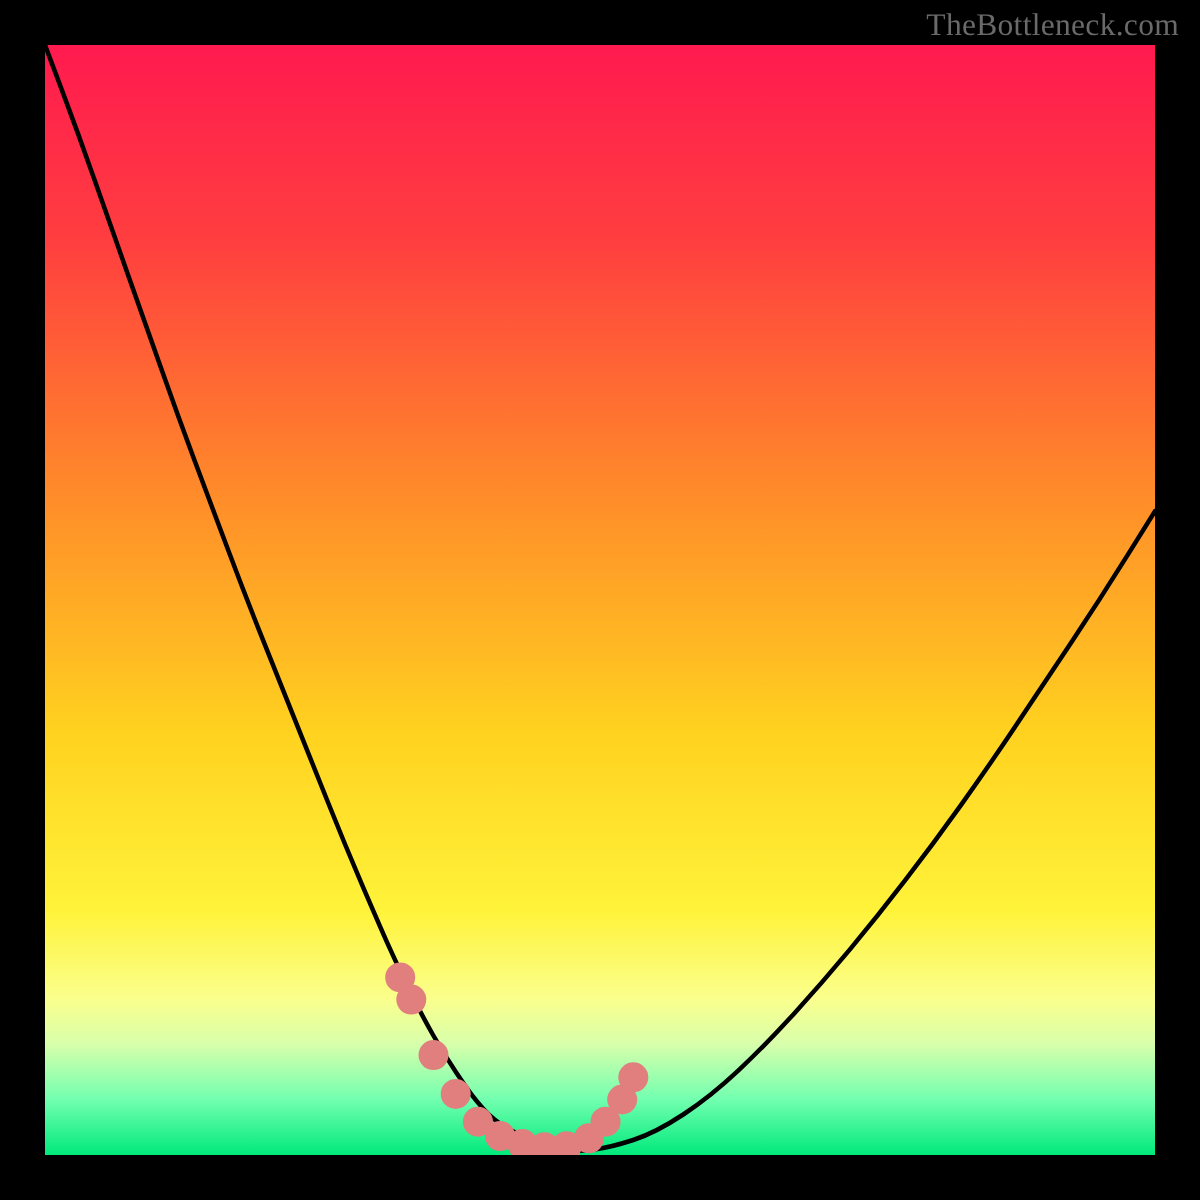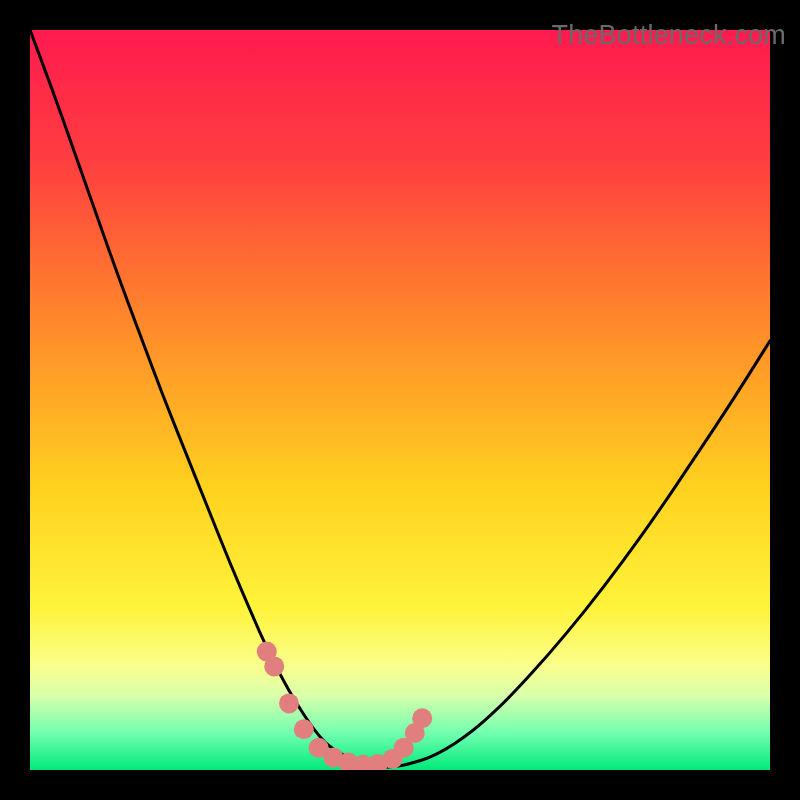--- a/index.html
+++ b/index.html
@@ -28,24 +28,24 @@
   }
   .gradient {
     position: absolute;
     left: 0;
     top: 0;
     width: 100%;
     height: 100%;
   }
   .watermark {
     position: absolute;
-    top: 20px;
+    top: 4px;
     right: 14px;
-    font-family: Liberation Sans, sans-serif;
-    font-size: 27px;
+    font-family: Liberation Serif, serif;
+    font-size: 21px;
     color: #6a6a6a;
     letter-spacing: 0.2px;
   }
   svg.curves {
     position: absolute;
     left: 0;
     top: 0;
     width: 740px;
     height: 740px;
   }

